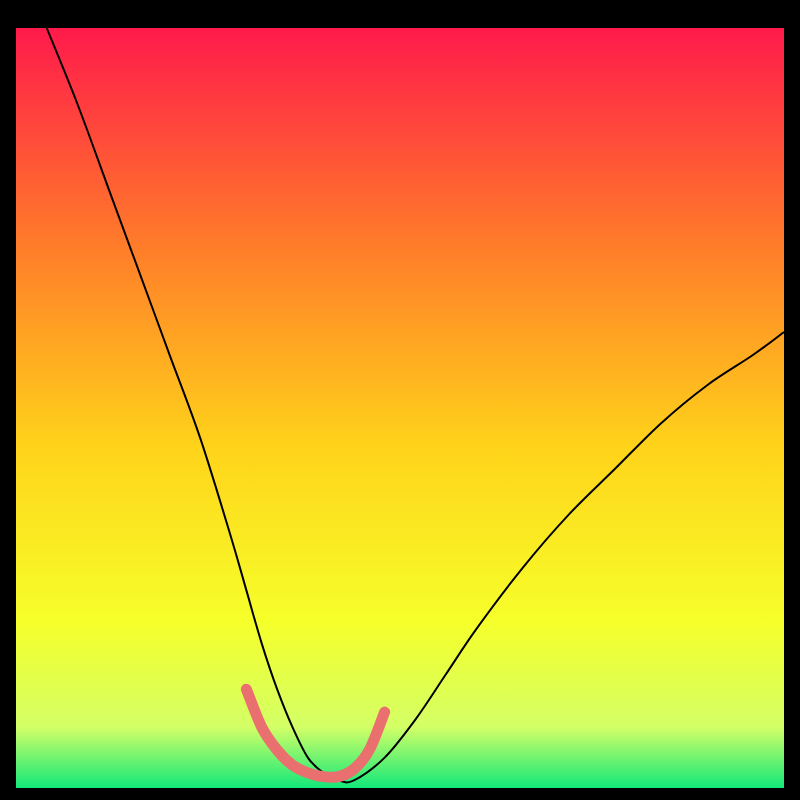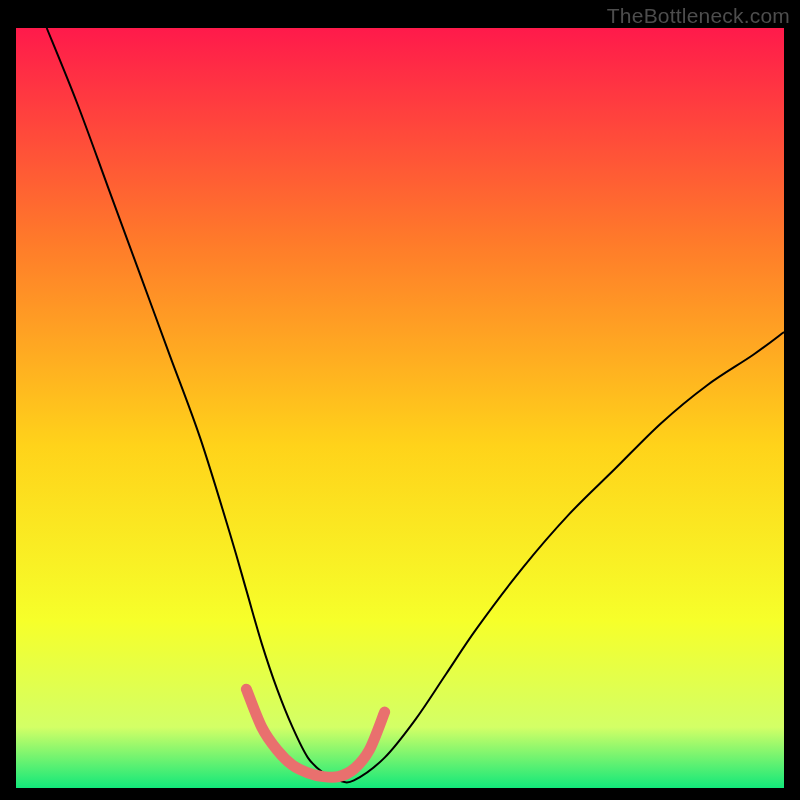--- a/index.html
+++ b/index.html
@@ -42,14 +42,13 @@
         <stop id="g2" offset="55%" stop-color="#ffd31a"></stop>
         <stop id="g3" offset="78%" stop-color="#f6ff2a"></stop>
         <stop id="g4" offset="92%" stop-color="#d3ff66"></stop>
         <stop id="g5" offset="100%" stop-color="#12e87a"></stop>
       </linearGradient>
     </defs>
     <rect id="plot-rect" x="16" y="28" width="768" height="760" fill="url(#bg-grad)"></rect>
     <path id="curve-main" fill="none" stroke="#000000" stroke-width="2" d="M 46.72 28 C 51.839999999999996 40.666666666666664, 67.2 77.39999999999999, 77.44 104 C 87.67999999999999 130.6, 97.92 159.73333333333338, 108.16 187.60000000000002 C 118.39999999999999 215.46666666666667, 128.64 243.33333333333326, 138.88 271.19999999999993 C 149.12 299.0666666666666, 159.36 326.93333333333334, 169.60000000000002 354.8 C 179.84000000000003 382.6666666666667, 190.07999999999998 408, 200.32 438.4 C 210.56 468.79999999999995, 223.36 511.86666666666673, 231.04000000000002 537.2 C 238.72000000000003 562.5333333333334, 241.27999999999997 572.6666666666666, 246.39999999999998 590.4 C 251.51999999999998 608.1333333333333, 256.64 627.1333333333333, 261.76 643.6 C 266.88 660.0666666666667, 272 675.2666666666667, 277.12 689.2 C 282.24 703.1333333333334, 287.36 715.8000000000001, 292.48 727.2 C 297.6 738.6, 302.72 750, 307.84000000000003 757.6 C 312.96000000000004 765.2, 318.08000000000004 769, 323.20000000000005 772.8 C 328.32000000000005 776.5999999999999, 333.44 779.1333333333333, 338.56 780.4 C 343.68 781.6666666666666, 346.24 784.1999999999999, 353.92 780.4 C 361.6 776.6, 374.4 767.7333333333333, 384.64 757.6 C 394.88 747.4666666666667, 405.12 733.5333333333333, 415.36 719.6 C 425.6 705.6666666666667, 435.84000000000003 689.2, 446.08000000000004 674 C 456.32000000000005 658.8, 463.99999999999994 646.1333333333333, 476.79999999999995 628.4 C 489.59999999999997 610.6666666666666, 507.52 586.6, 522.88 567.6 C 538.24 548.6, 553.6 530.8666666666668, 568.96 514.4000000000001 C 584.32 497.9333333333334, 599.68 484, 615.04 468.8 C 630.4 453.6, 645.76 437.1333333333333, 661.12 423.2 C 676.48 409.26666666666665, 691.84 396.59999999999997, 707.2 385.2 C 722.5600000000001 373.8, 740.48 363.6666666666667, 753.28 354.8 C 766.0799999999999 345.93333333333334, 778.88 335.8, 784 332"></path>
     <path id="curve-highlight" fill="none" stroke="#e9706e" stroke-width="11" stroke-linecap="round" stroke-linejoin="round" d="M 246.39999999999998 689.2 C 248.95999999999998 695.5333333333334, 256.64 717.0666666666667, 261.76 727.2 C 266.88 737.3333333333334, 272 743.6666666666666, 277.12 750 C 282.24 756.3333333333334, 287.36 761.4000000000001, 292.48 765.2 C 297.6 769, 302.72 770.9, 307.84000000000003 772.8 C 312.96000000000004 774.6999999999999, 318.08000000000004 775.9666666666667, 323.20000000000005 776.6 C 328.32000000000005 777.2333333333333, 333.44 777.8666666666667, 338.56 776.6 C 343.68 775.3333333333334, 348.8 773.4333333333334, 353.92 769 C 359.04 764.5666666666666, 364.16 759.5, 369.28000000000003 750 C 374.40000000000003 740.5, 382.08 718.3333333333334, 384.64 712"></path>
   </svg>
-  <div class="watermark">TheBottleneck.com</div>
 </div>
 
 </body></html>

